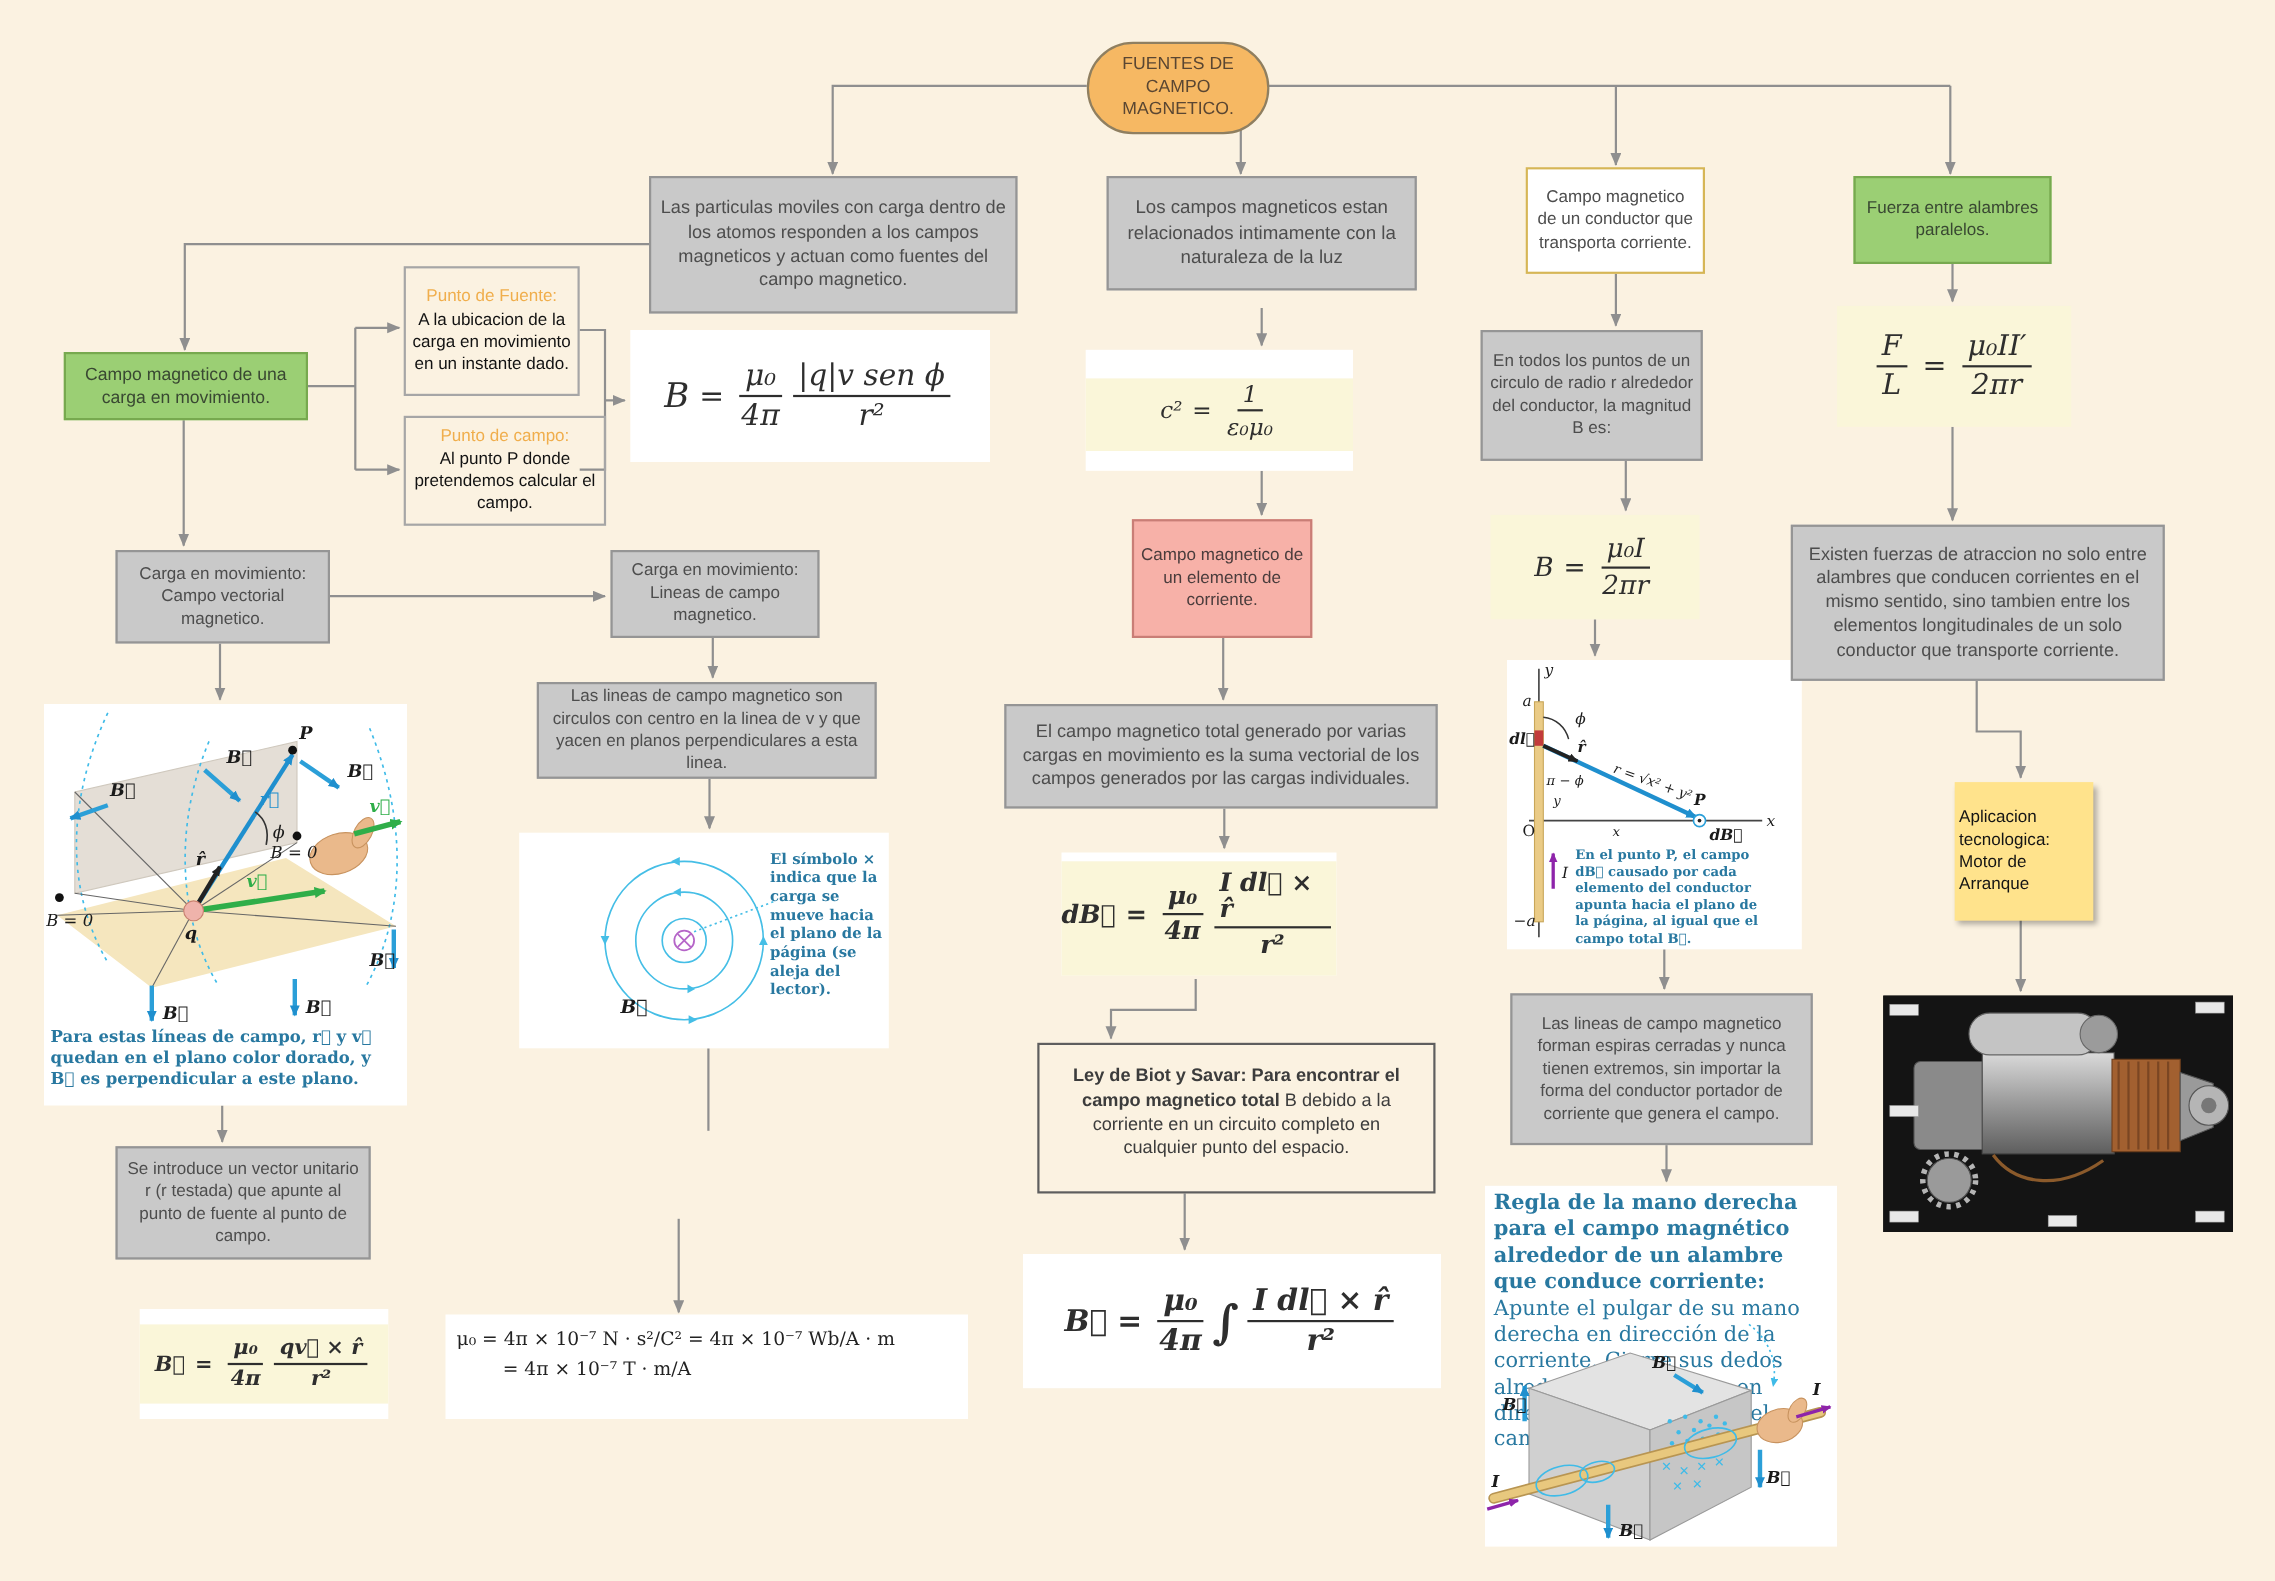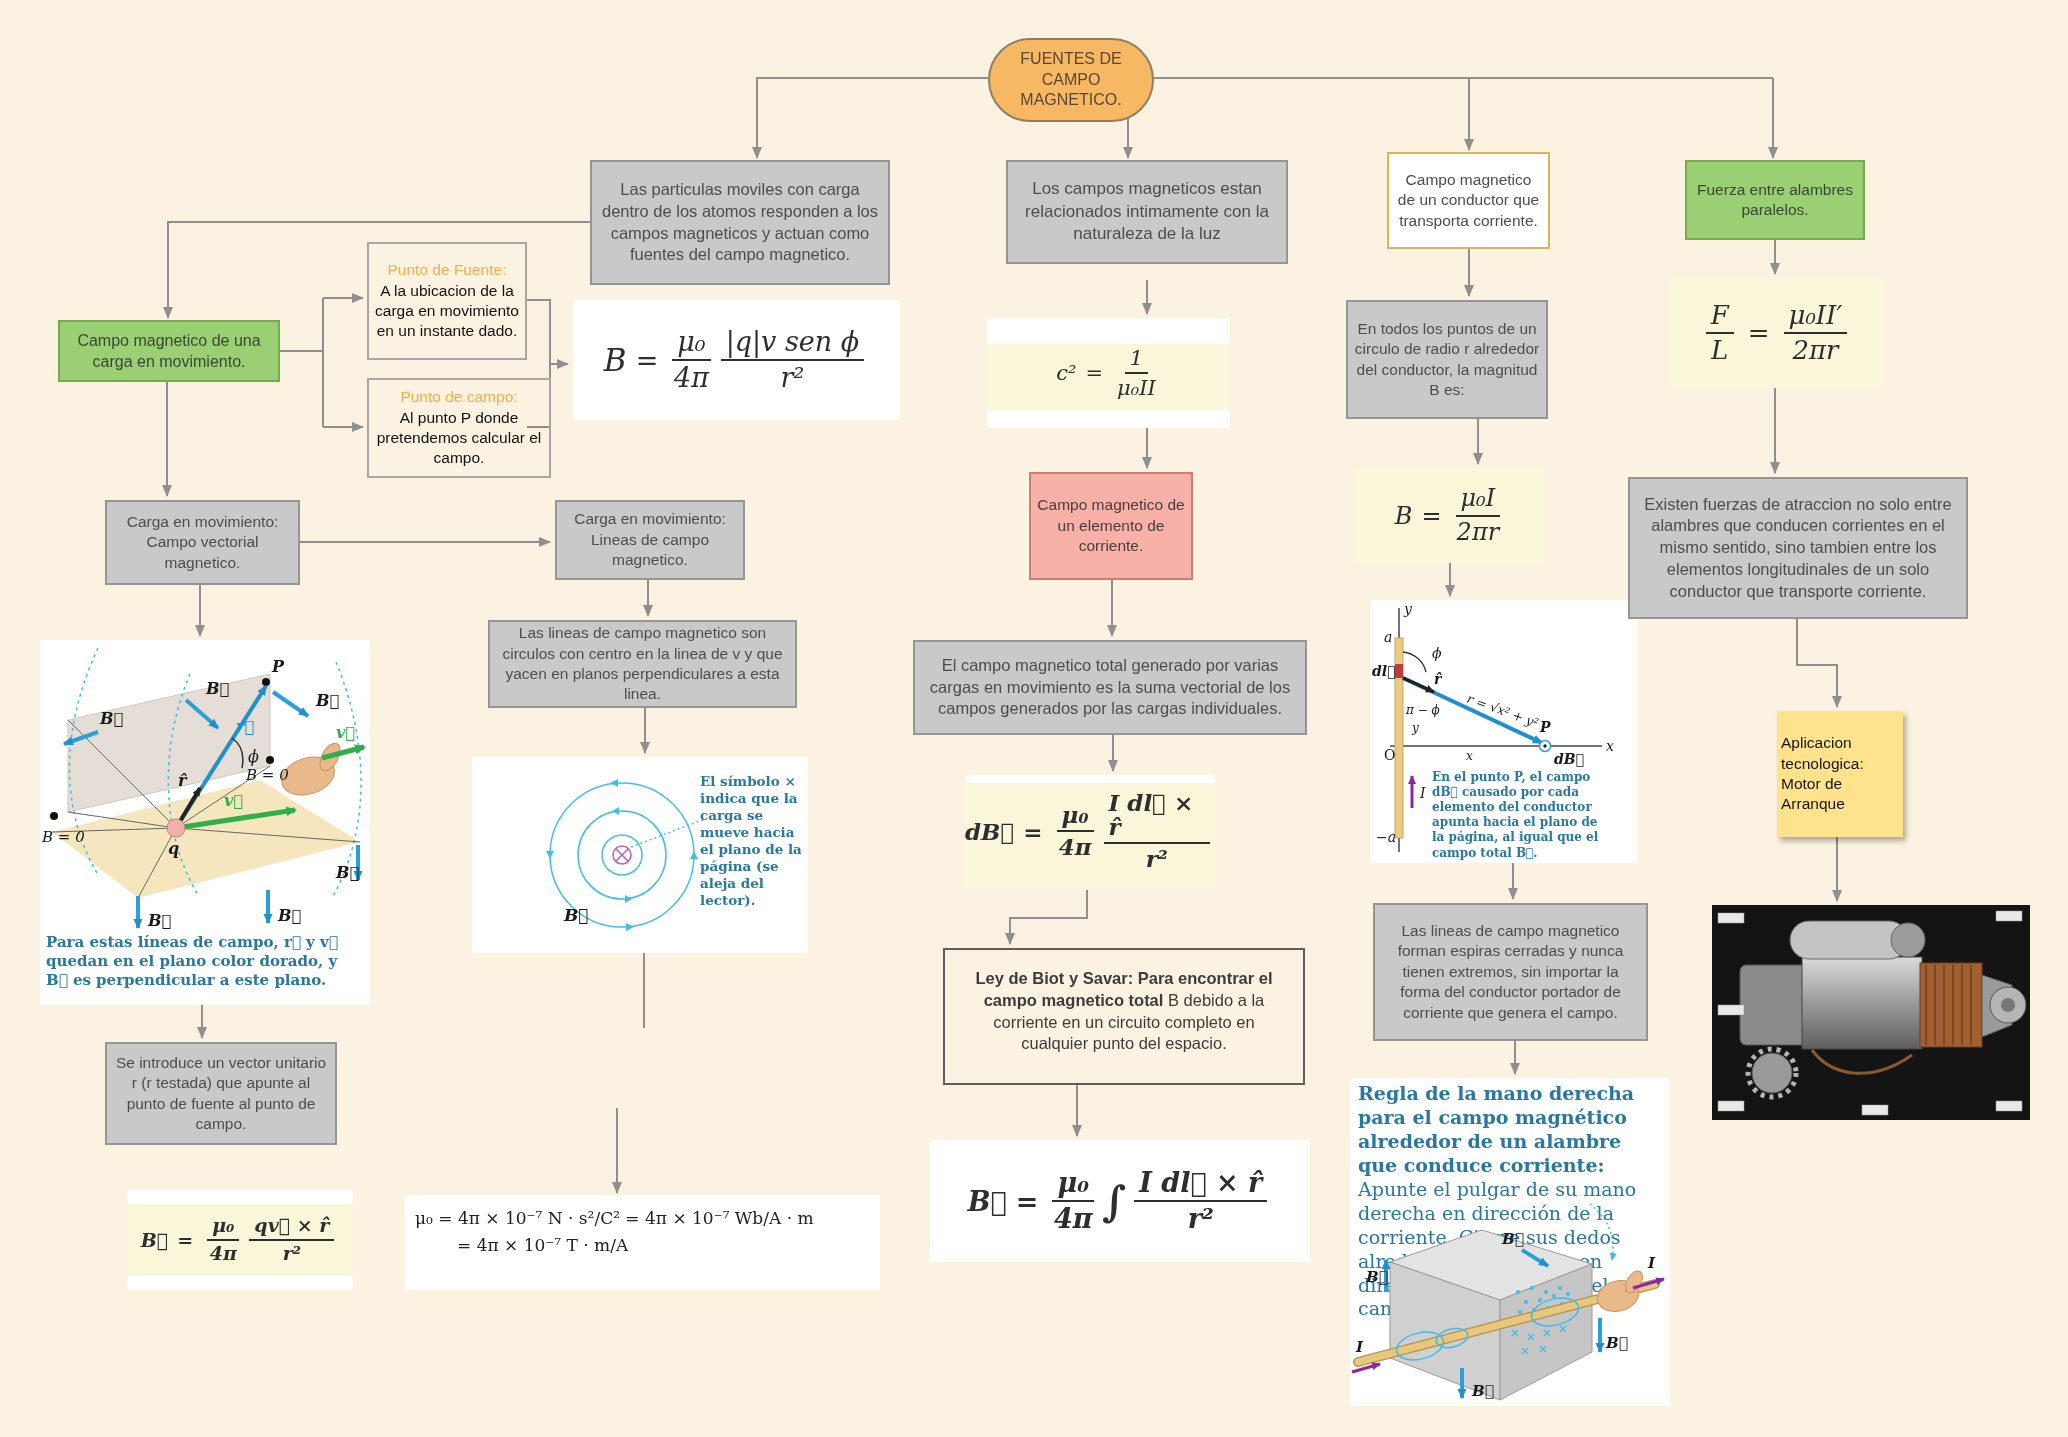--- a/index.html
+++ b/index.html
@@ -97,21 +97,21 @@
       <path d="M1775 388 L1775 473" marker-end="url(#m-gray)"></path>
       <path d="M1797 619 L1797 665 L1837 665 L1837 707" marker-end="url(#m-gray)"></path>
       <path d="M1837 829 L1837 901" marker-end="url(#m-gray)"></path>
     </g>
   </svg>
 
   <div class="pill" style="left:988px;top:38px;width:162px;height:80px;font-size:16px;">
     <span>FUENTES DE CAMPO MAGNETICO.</span>
   </div>
 
-  <div class="box gray" style="left:590px;top:160px;width:300px;height:125px;font-size:16.5px;">
+  <div class="box gray" style="left:590px;top:160px;width:335px;height:125px;font-size:16.5px;">
     <span>Las particulas moviles con carga dentro de los atomos responden a los campos magneticos y actuan como fuentes del campo magnetico.</span>
   </div>
   <div class="box gray" style="left:1006px;top:160px;width:282px;height:104px;font-size:17px;">
     <span>Los campos magneticos estan relacionados intimamente con la naturaleza de la luz</span>
   </div>
   <div class="box yellow" style="left:1387px;top:152px;width:163px;height:97px;font-size:15.5px;">
     <span>Campo magnetico de un conductor que transporta corriente.</span>
   </div>
   <div class="box green" style="left:1685px;top:160px;width:180px;height:80px;font-size:15.5px;">
     <span>Fuerza entre alambres paralelos.</span>
@@ -266,21 +266,21 @@
     <div style="padding-left:42px;">= 4π × 10⁻⁷ T · m/A</div>
   </div>
 
   <div class="white-card" style="left:987px;top:318px;width:243px;height:110px;">
     <div class="band fy" style="top:26px;height:66px;"></div>
     <div class="formula" style="font-size:21px;position:absolute;inset:0;">
       <span>c²</span>
       <span class="eq">=</span>
       <span class="frac">
           <span class="fn">1</span>
-          <span class="fd">μ₀II</span>
+          <span class="fd">ε₀μ₀</span>
         </span>
     </div>
   </div>
 
   <div class="box pink" style="left:1029px;top:472px;width:164px;height:108px;font-size:15.5px;">
     <span>Campo magnetico de un elemento de corriente.</span>
   </div>
 
   <div class="box gray" style="left:913px;top:640px;width:394px;height:95px;font-size:16.5px;">
     <span>El campo magnetico total generado por varias cargas en movimiento es la suma vectorial de los campos generados por las cargas individuales.</span>

